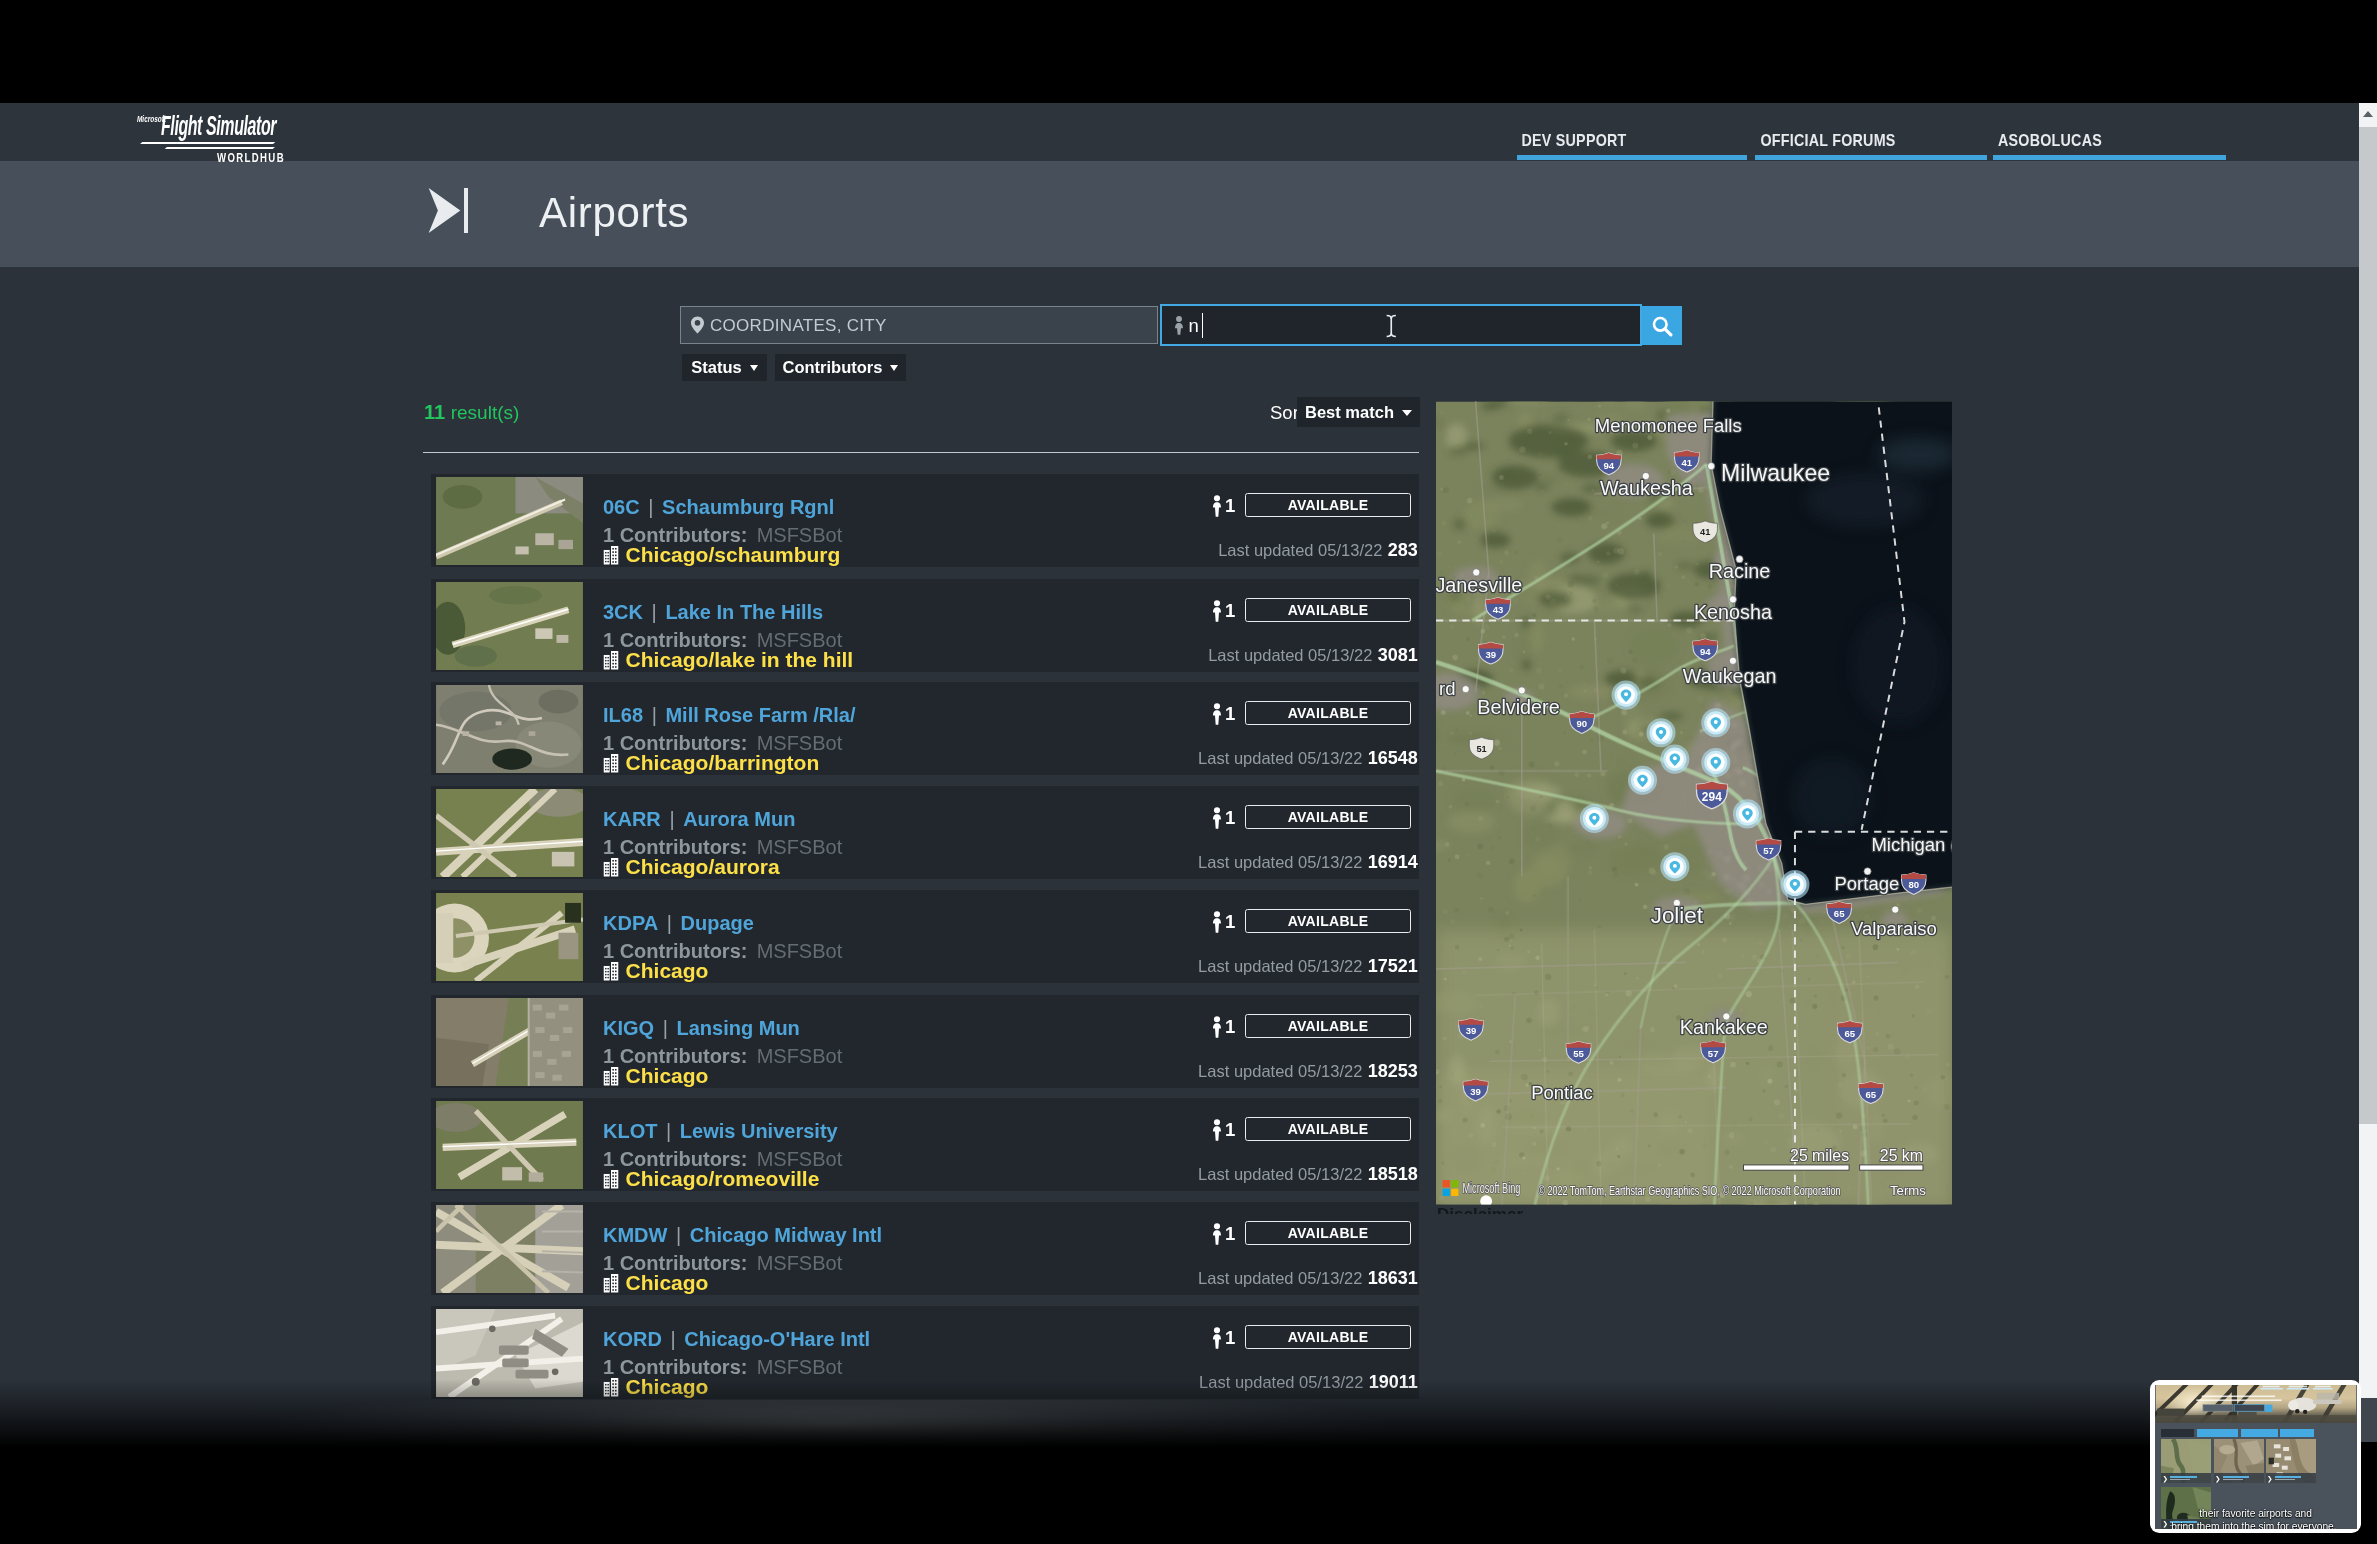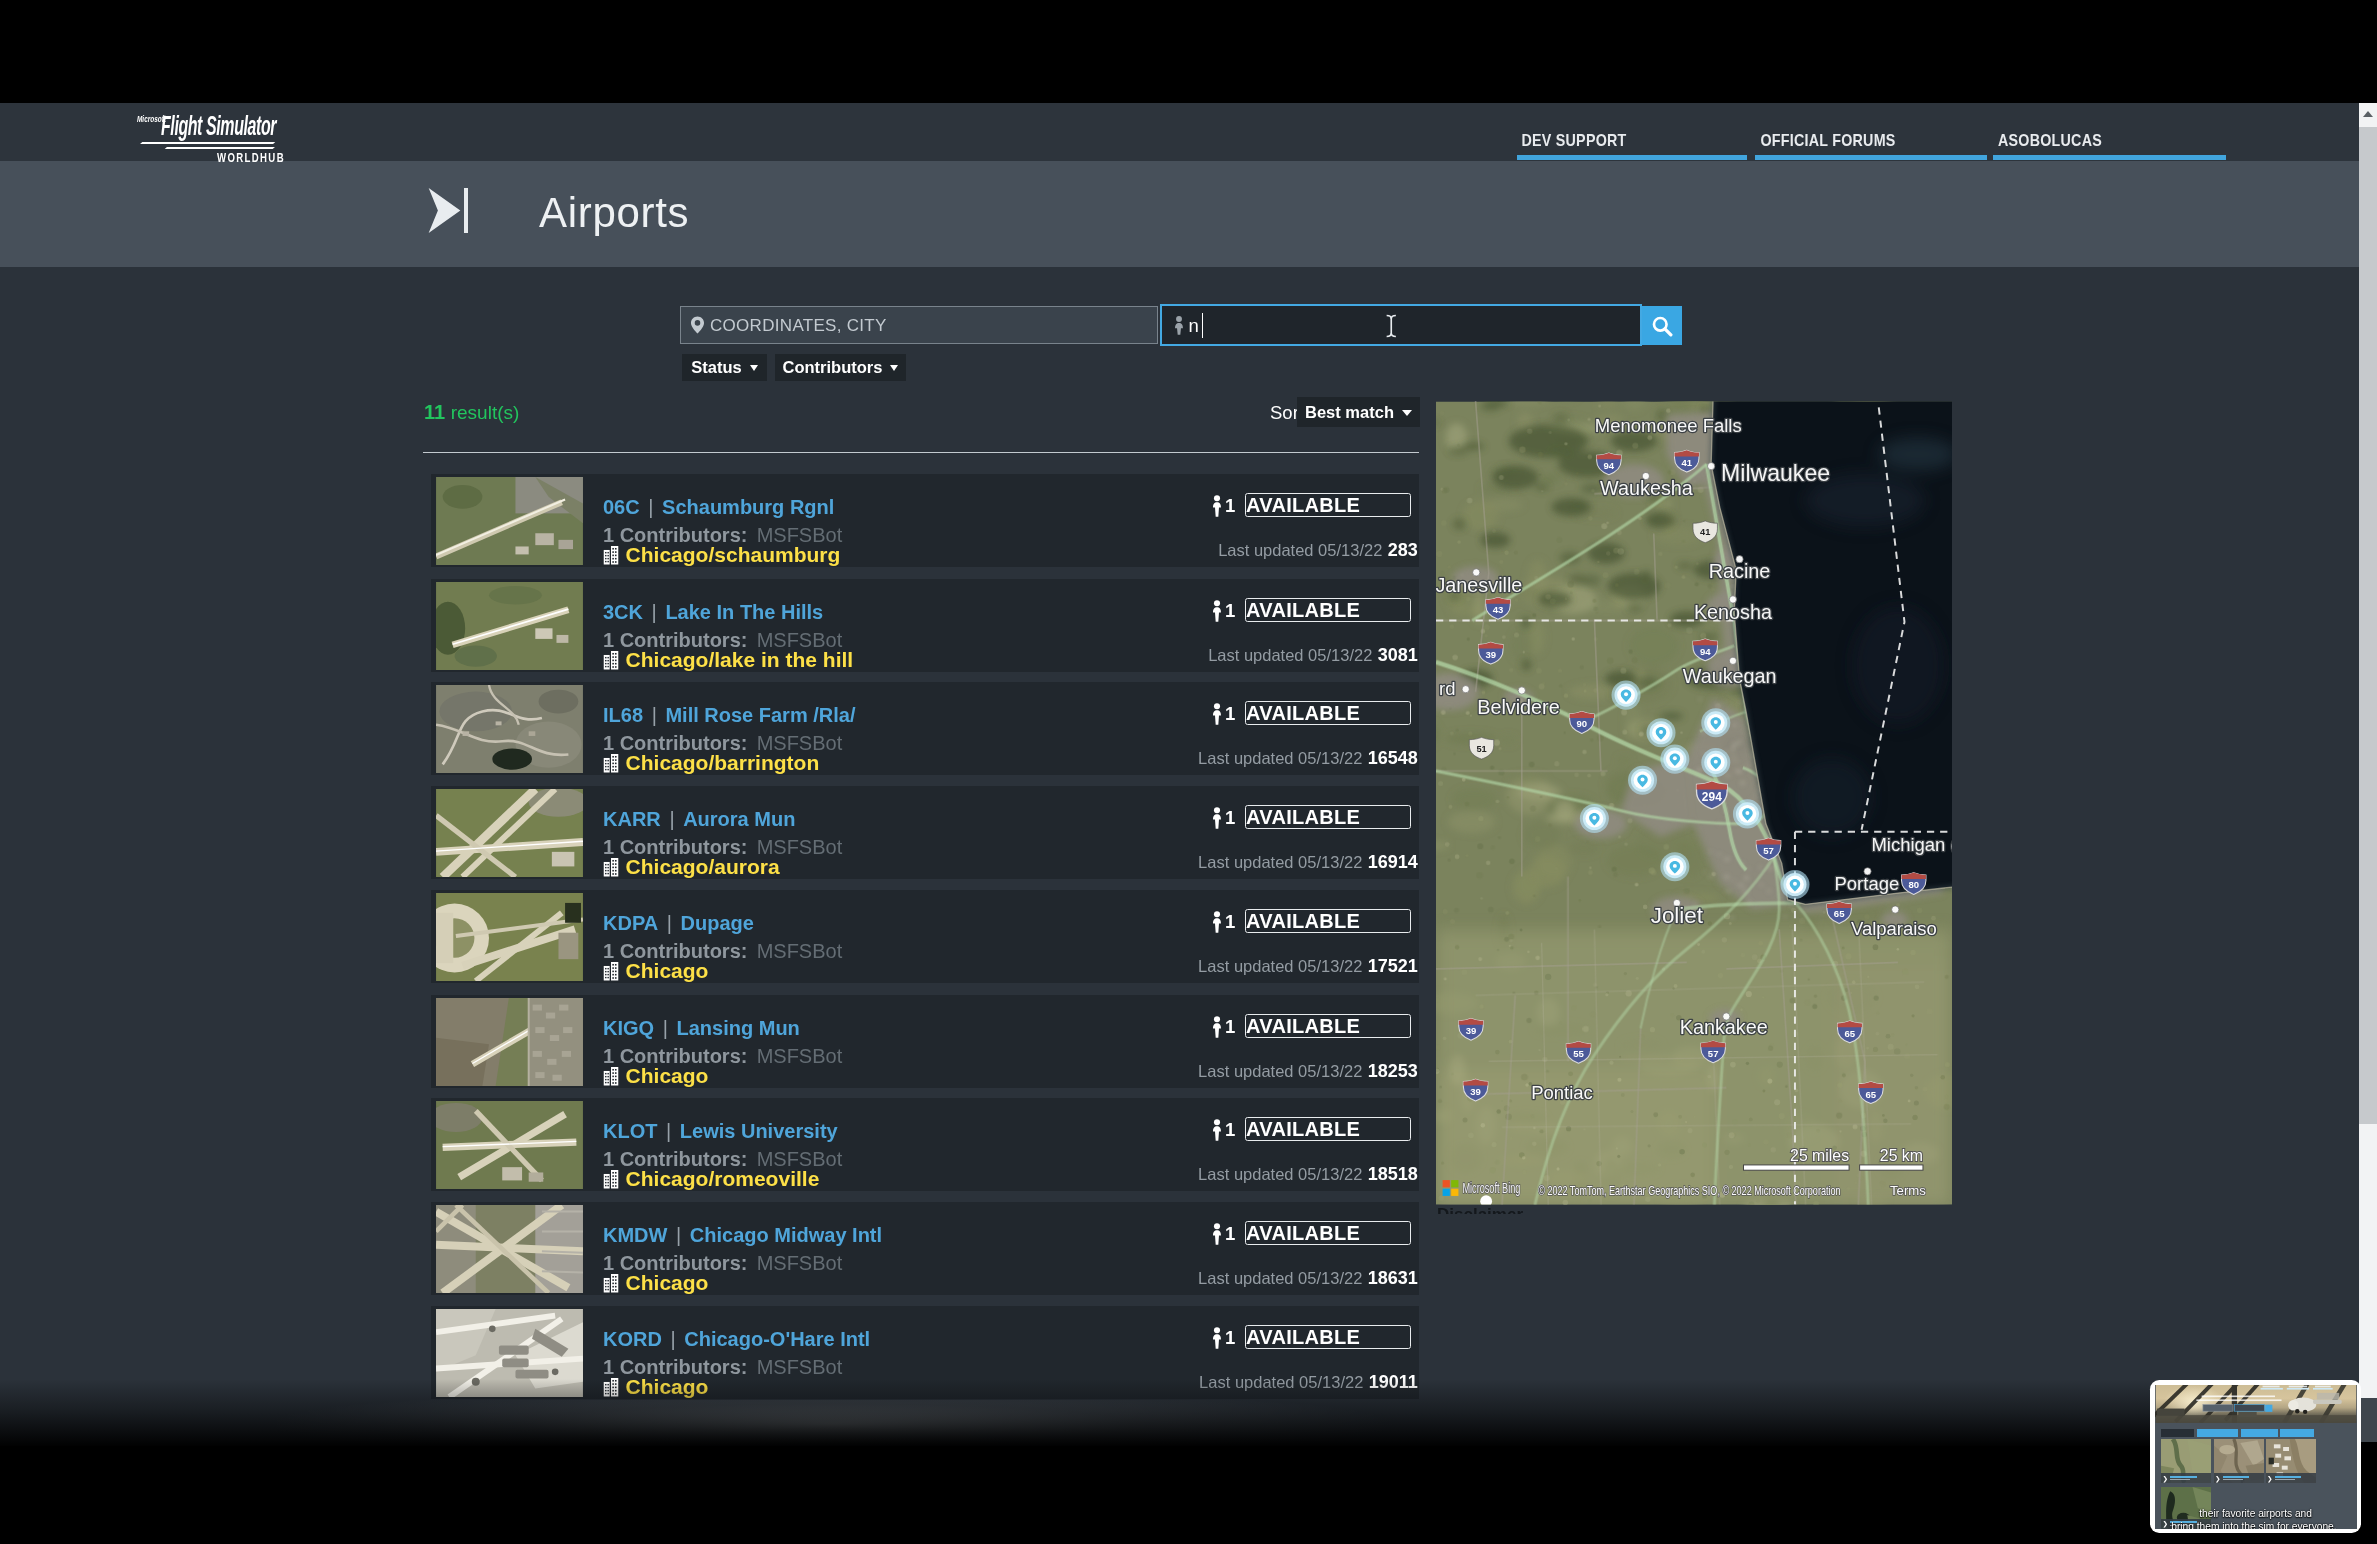--- a/index.html
+++ b/index.html
@@ -28,21 +28,21 @@
 .card{left:431px;width:988px;height:93px;background:#21272d;}
 .thumb{left:4.6px;top:2.6px;width:147px;height:88px;overflow:hidden;}
 .t1{left:172px;top:22px;font-size:20px;font-weight:bold;color:#4fa5da;}
 .t1 .sepc{color:#97a1a9;padding:0 8.6px;font-weight:normal;}
 .t2{left:172px;top:50px;font-size:20px;color:#8f979e;}
 .t2 b{font-weight:bold;color:#8f979e;}
 .t2 .bot{color:#646d74;padding-left:9.2px;}
 .t3{left:172px;top:69px;font-size:21px;font-weight:bold;color:#fde047;}
 .pers{left:781px;top:21px;}
 .pnum{left:794px;top:21px;font-size:18.5px;font-weight:bold;color:#fff;}
-.badge{left:814px;top:19px;width:166px;height:24px;border:1.3px solid #e9ecee;border-radius:2.6px;color:#fff;font-size:20px;font-weight:bold;text-align:left;line-height:22px;letter-spacing:0.3px;}
+.badge{left:814px;top:19px;width:166px;height:24px;border:1.3px solid #e9ecee;border-radius:2.6px;color:#fff;font-size:14px;font-weight:bold;text-align:center;line-height:22px;letter-spacing:0.3px;}
 .lup{right:1.3px;top:66px;font-size:16.5px;color:#949ca3;}
 .lup b{color:#fff;font-size:18px;padding-left:5.3px;}
 .caret{display:inline-block;width:0;height:0;border-left:5.3px solid transparent;border-right:5.3px solid transparent;border-top:6.6px solid #fff;vertical-align:middle;margin-left:8px;margin-bottom:2px;}
 .fadeband{left:0;top:1379px;width:2377px;height:71px;background:linear-gradient(to bottom,rgba(0,0,0,0) 0%,rgba(4,5,6,.45) 45%,#000 97%);}
 .blackbot{left:0;top:1446px;width:2377px;height:98px;background:#000;}
 .sb-track{left:2359px;top:103px;width:18.5px;height:1295px;background:#f2f3f4;}
 .sb-thumb{left:2359px;top:127px;width:18.5px;height:997px;background:#c6c9cc;}
 .sb-gray{left:2359px;top:1398px;width:18.5px;height:44px;background:#3f464d;}
 .sb-black{left:2359px;top:1442px;width:18.5px;height:102px;background:#000;}
 .sb-arrow{left:2363px;top:111px;width:0;height:0;border-left:5.3px solid transparent;border-right:5.3px solid transparent;border-bottom:6.6px solid #5a6065;}

